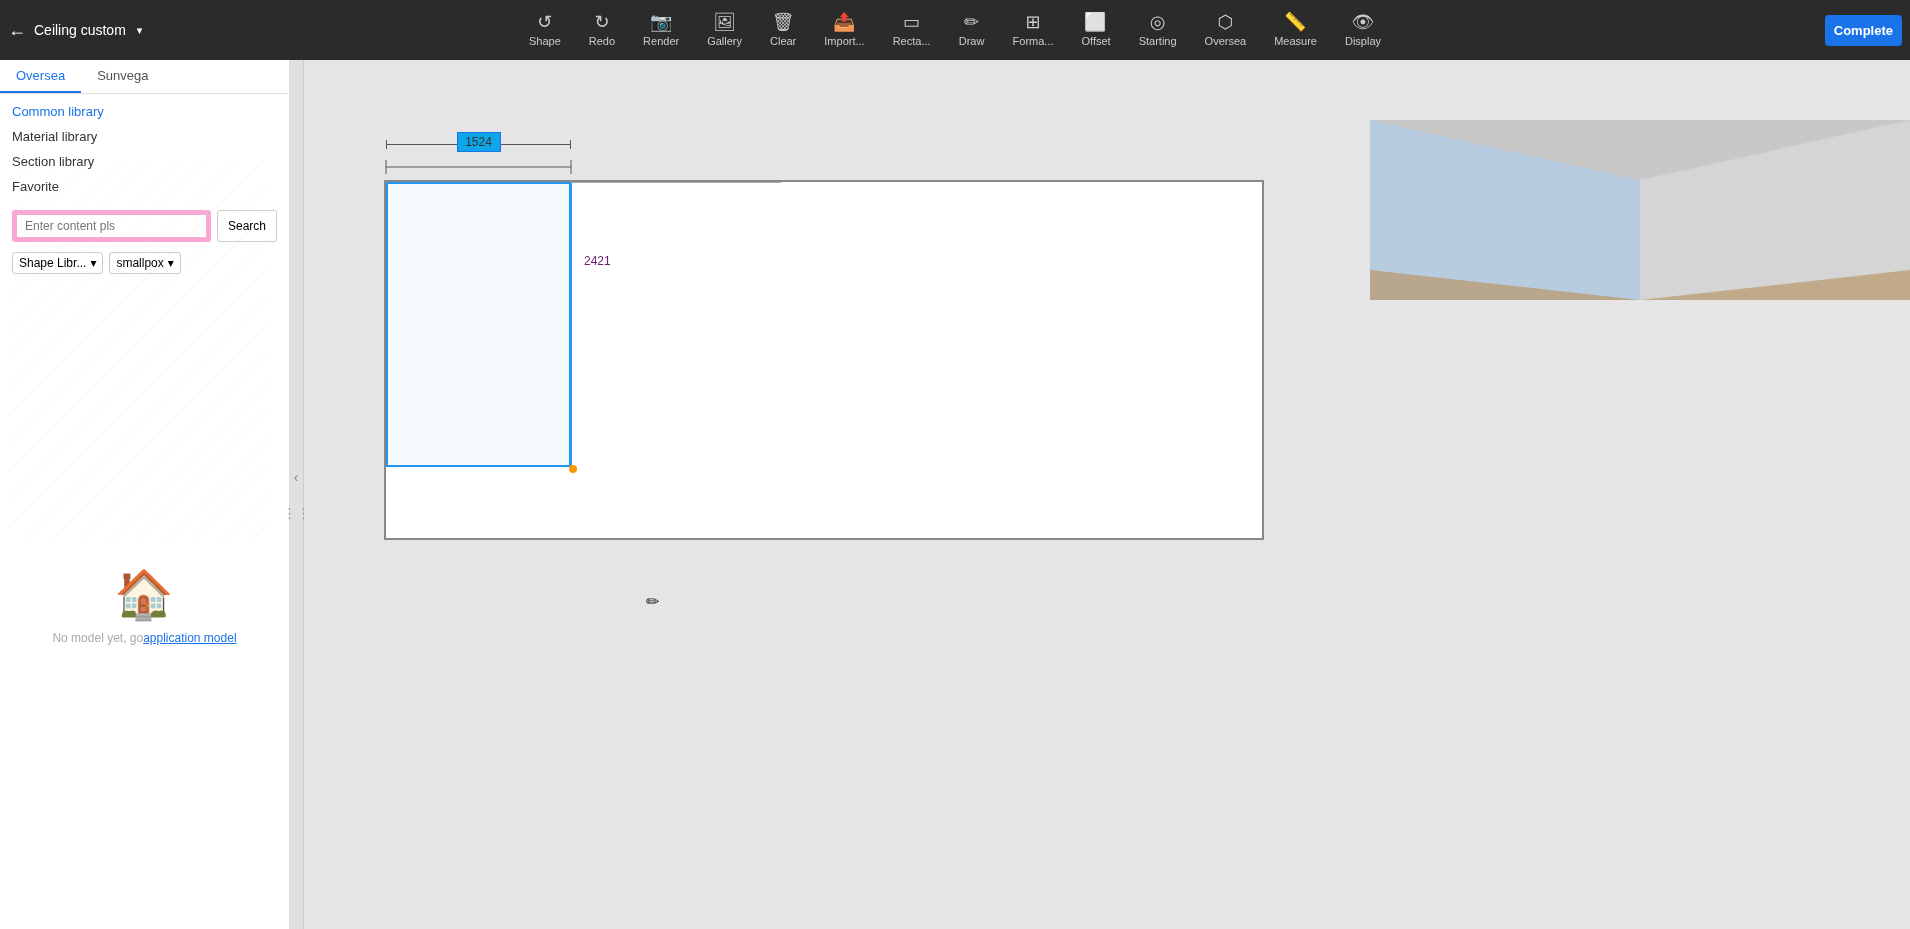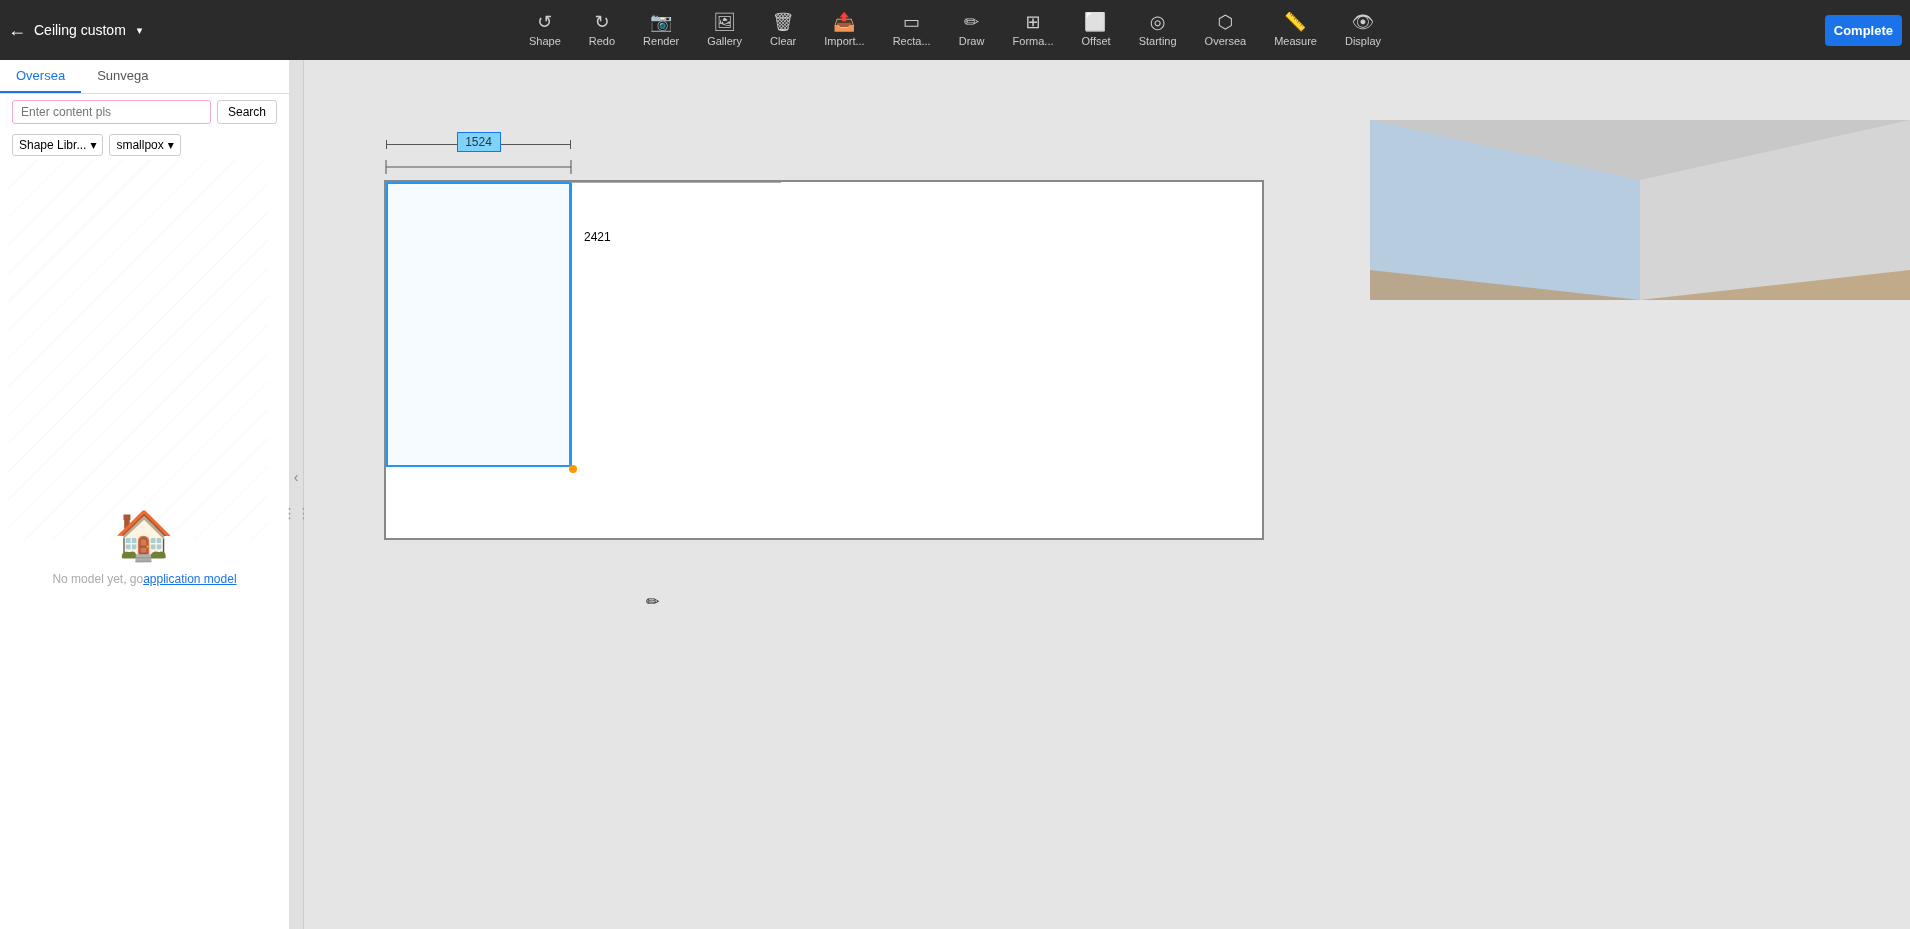--- a/index.html
+++ b/index.html
@@ -61,21 +61,21 @@
       padding: 8px 12px; display: flex; flex-direction: column; gap: 6px;
     }
     .sidebar-nav-item {
       font-size: 13px; color: #1a73e8; cursor: pointer; padding: 2px 0;
     }
     .sidebar-nav-item.plain { color: #333; }
     .search-row {
       display: flex; gap: 6px; padding: 6px 12px;
     }
     .search-input {
-      flex: 1; border: 1px solid #f9a8d4; border-radius: 3px;
+      flex: 1; border: 5px solid #f9a8d4; border-radius: 3px;
       padding: 4px 8px; font-size: 12px; color: #999;
     }
     .search-btn {
       background: white; border: 1px solid #ccc; border-radius: 3px;
       padding: 4px 10px; cursor: pointer; font-size: 12px;
     }
     .filter-row {
       display: flex; gap: 6px; padding: 4px 12px 8px 12px;
     }
     .filter-select {
@@ -141,30 +141,30 @@
       width: 100%; height: 1px; background: #555;
       position: relative;
     }
     .dim-top-line::before, .dim-top-line::after {
       content: ''; position: absolute; top: -4px;
       width: 1px; height: 9px; background: #555;
     }
     .dim-top-line::before { left: 0; }
     .dim-top-line::after { right: 0; }
     .dim-input {
-      border: 1px solid #1a73e8; background: #7dd3fc;
+      border: 1px solid #1a73e8; background: #0ea5e9;
       padding: 2px 6px; font-size: 12px; color: #333;
       text-align: center; width: 44px;
       position: absolute; top: -12px; left: 50%; transform: translateX(-50%);
     }
     
     .dim-right {
       position: absolute;
-      top: 48px; left: 198px;
-      font-size: 12px; color: #000000;
+      top: 72px; left: 198px;
+      font-size: 12px; color: #701a75;
     }
     
     .orange-dot {
       position: absolute;
       top: 283px; left: 183px;
       width: 8px; height: 8px;
       background: #ff9800; border-radius: 50%;
     }
     
     .pencil-cursor {
@@ -254,20 +254,27 @@
   <button class="complete-btn">Complete</button>
 </div>
 
 <div id="main">
 
   <div id="sidebar">
     <div class="sidebar-tabs">
 
     <div class="sidebar-tab active">Oversea</div>
         <div class="sidebar-tab">Sunvega</div>
+      </div>
+    <div class="sidebar-nav">
+
+    <div class="sidebar-nav-item">Common library</div>
+        <div class="sidebar-nav-item plain">Material library</div>
+        <div class="sidebar-nav-item plain">Section library</div>
+        <div class="sidebar-nav-item plain">Favorite</div>
       </div>
     <div class="search-row">
       <input class="search-input" type="text" placeholder="Enter content pls" style="">
       <button class="search-btn">Search</button>
     </div>
     <div class="filter-row">
       <div class="filter-select">
         <span>Shape Libr...</span>
         <span>▾</span>
       </div>

